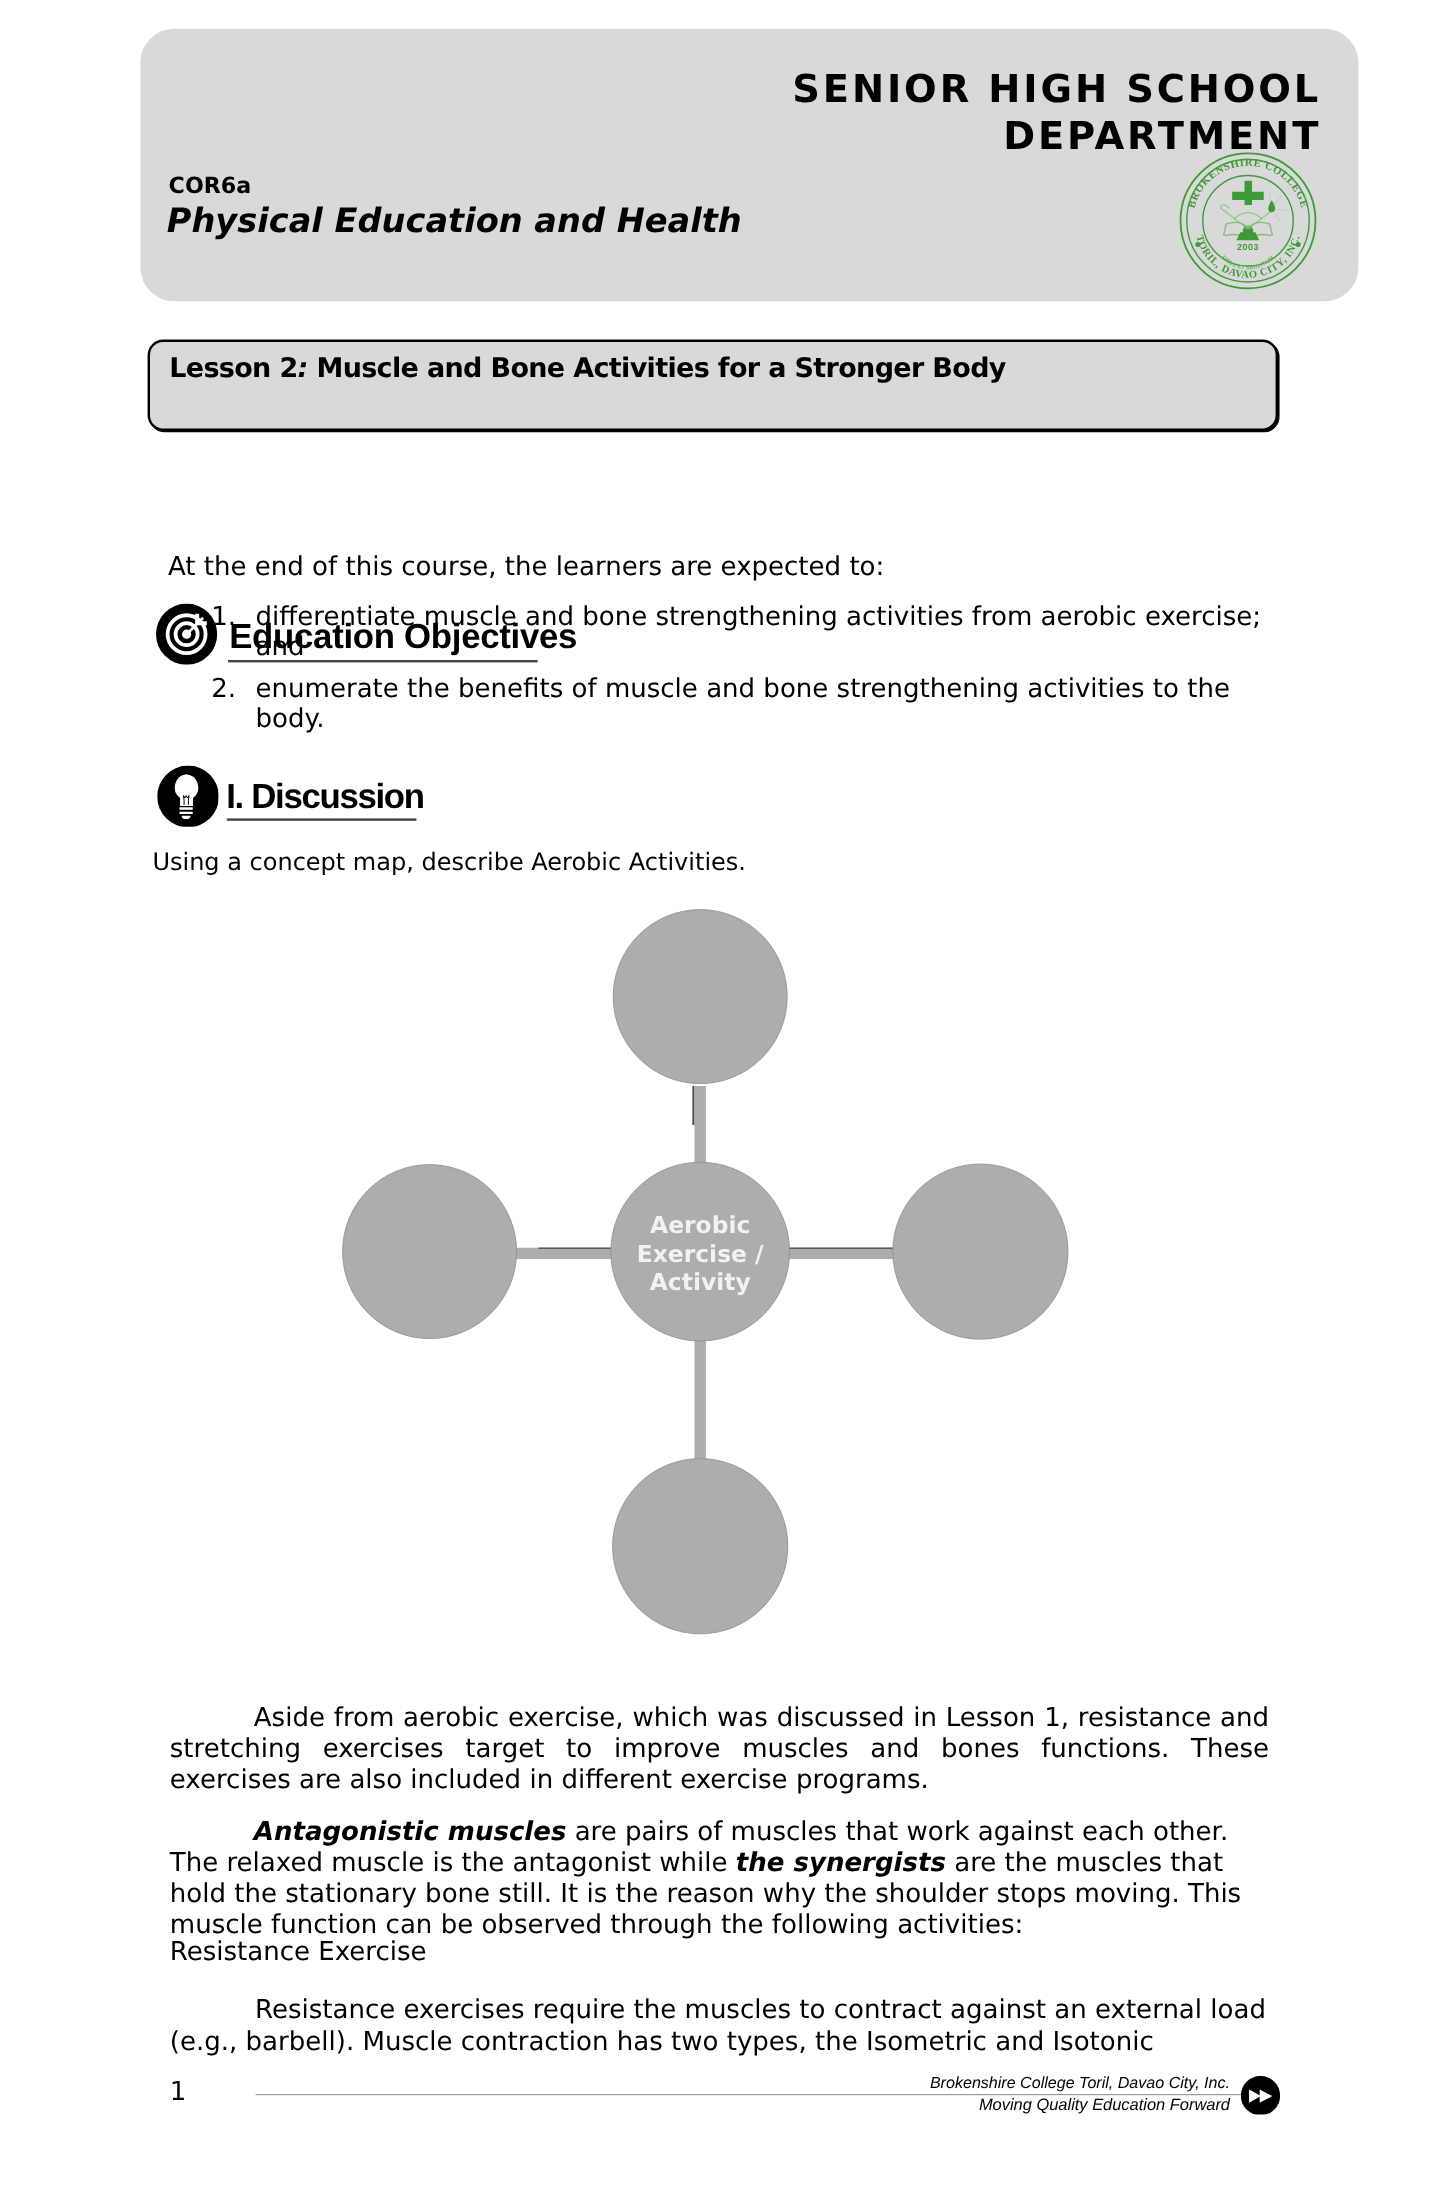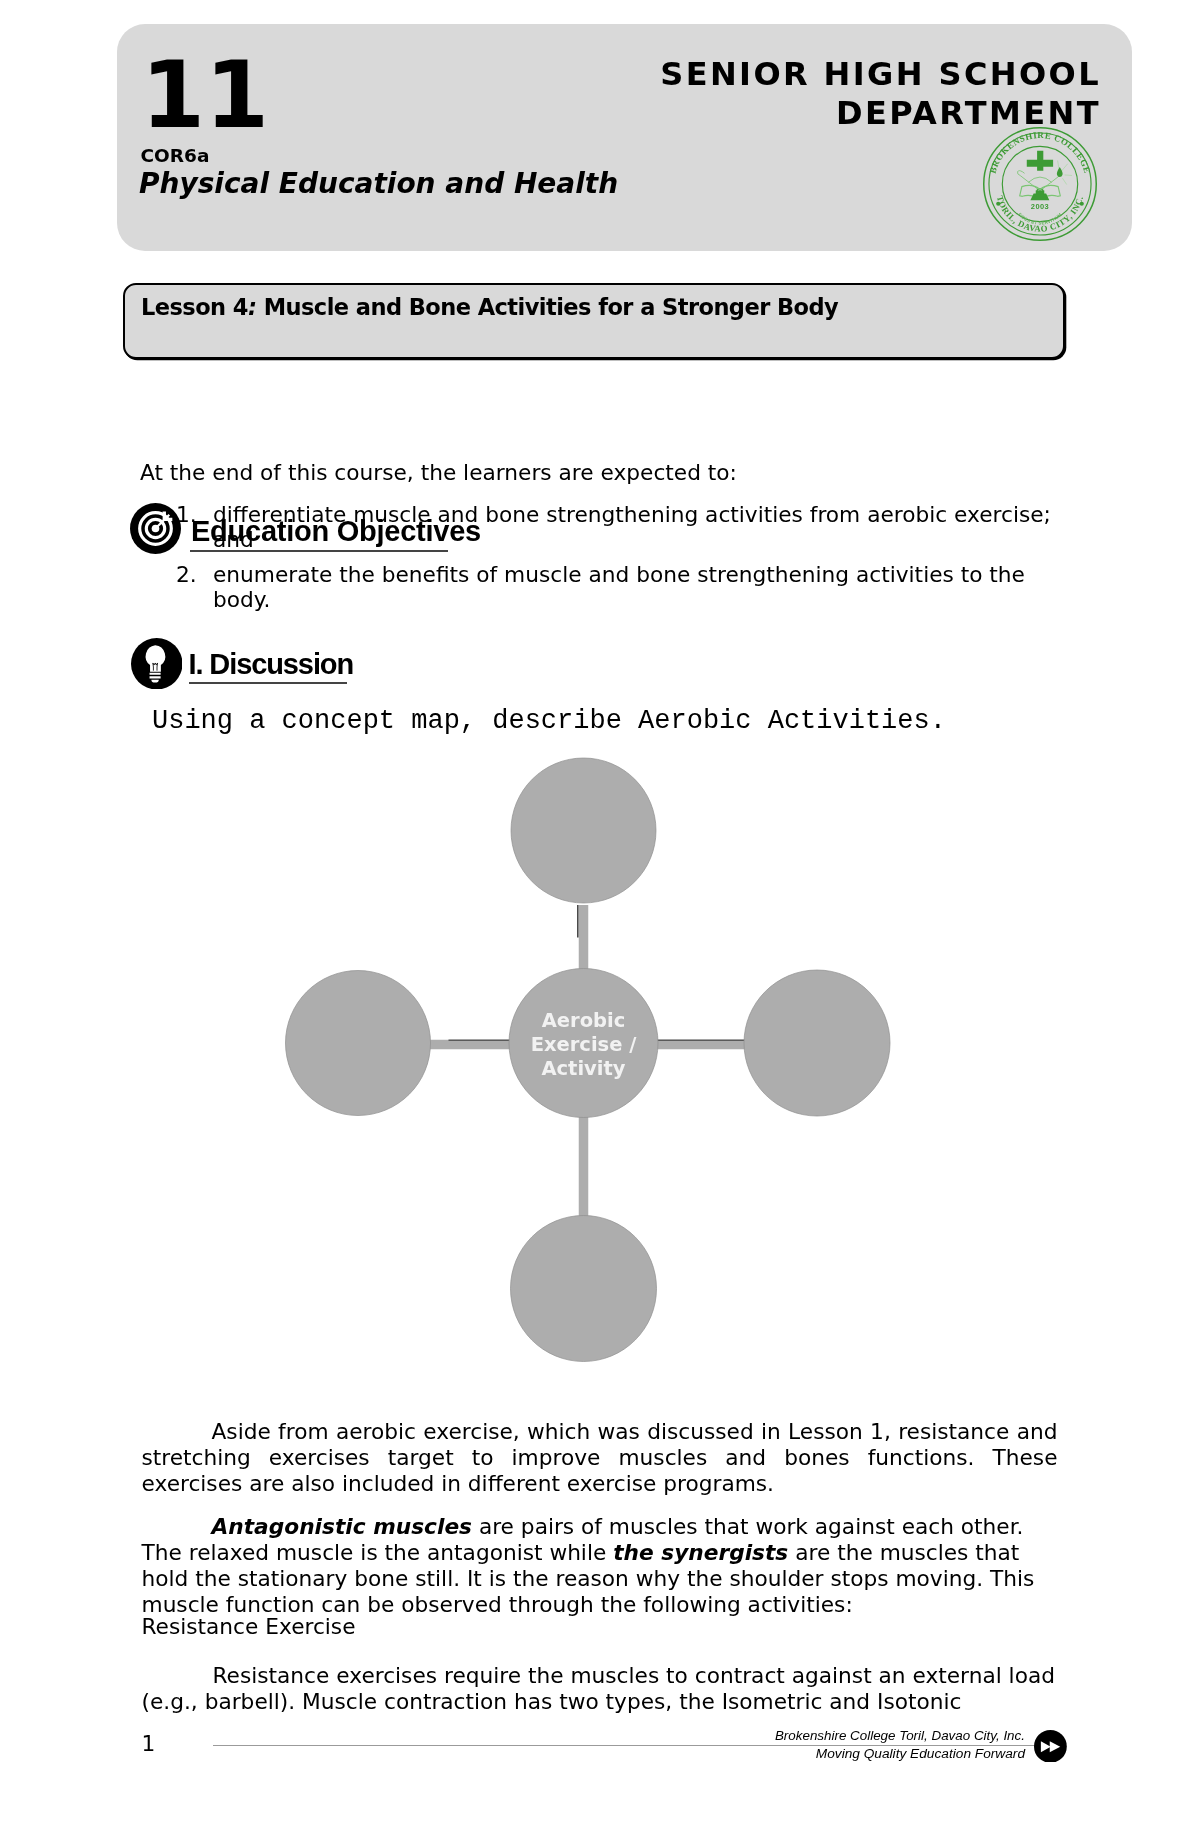--- a/index.html
+++ b/index.html
@@ -29,21 +29,21 @@
 
   
   .sechead{font-family:"Liberation Sans",sans-serif;font-size:29px;font-weight:bold;z-index:3;}
   .icon-target{left:129.5px;top:503px;width:51px;height:51px;z-index:1;}
   .lo-head{left:191px;top:514.5px;letter-spacing:-0.25px;}
   .lo-rule{left:190px;top:550px;width:258px;height:1.5px;background:#444;}
   .icon-bulb{left:130.8px;top:637.8px;width:51.5px;height:51.5px;z-index:1;}
   .disc-head{left:188.5px;top:648px;letter-spacing:-1.1px;}
   .disc-rule{left:189px;top:682px;width:158px;height:1.5px;background:#444;}
 
-  .usingmap{left:152px;top:706.2px;font-size:27px;font-family:Liberation Mono, monospace;}
+  .usingmap{left:127px;top:706.2px;font-size:20px;}
 
   
   .cmap{left:280px;top:755px;width:620px;height:615px;}
 
   
   .para{font-size:21.7px;line-height:26.2px;margin-top:24px;}
   .p1{left:141.5px;top:1394.6px;width:916px;text-align:justify;text-indent:70px;}
   .p2{left:141.5px;top:1489.8px;width:918px;text-indent:70px;}
   .h-resist{left:141.5px;top:1613.5px;font-size:21.7px;font-weight:normal;}
   .p3{left:141.5px;top:1638.8px;width:918px;text-indent:71px;}
@@ -55,21 +55,20 @@
   .fr1{font-size:13.4px;font-weight:normal;font-style:italic;}
   .fr2{font-size:13.7px;font-style:italic;}
   .ffwd{left:1034px;top:1729.5px;width:32.8px;height:32.8px;}
 </style>
 </head>
 <body>
 
 <div class="page">
 
   <div class="abs header"></div>
-  <div class="abs grade">11</div>
   <div class="abs code">COR6a</div>
   <div class="abs deptline">
      <div>SENIOR HIGH SCHOOL</div>
      <div>DEPARTMENT</div>
   </div>
   <div class="abs subject">Physical Education and Health</div>
   <div class="abs logo">
     <svg viewBox="0 0 200 200" width="116" height="116">
       <defs>
         <path id="arcTop" d="M 21,100 A 79,79 0 0 1 179,100"></path>
@@ -117,21 +116,21 @@
       </g>
 
       <path d="M 82,130.5 h 35.5 l -6,-12.5 h -23.5 z" fill="#3d9b35"></path>
       <path d="M 92,112 h 16 v 8 h -16 z" fill="#3d9b35"></path>
       <text x="100" y="146" text-anchor="middle" font-family="'Liberation Sans',sans-serif" font-weight="bold" font-size="14" fill="#3d9b35" letter-spacing="0.8">2003</text>
       </g>
     </svg>
   </div>
 
   <div class="abs lessonbox"></div>
-  <div class="abs lessontext"><span>Lesson 4</span><i>:</i><span> Muscle and Bone Activities for a Stronger Body</span></div>
+  <div class="abs lessontext"><span>Lesson 2</span><i>:</i><span> Muscle and Bone Activities for a Stronger Body</span></div>
 
   <div class="abs intro">At the end of this course, the learners are expected to:</div>
   <ul class="abs objlist">
     <li><span class="num">1.</span><span>differentiate muscle and bone strengthening activities from aerobic exercise; and</span></li>
     <li><span class="num">2.</span><span>enumerate the benefits of muscle and bone strengthening activities to the body.</span></li>
   </ul>
 
   <div class="abs icon-target">
     <svg viewBox="0 0 100 100" width="51" height="51">
       <circle cx="50" cy="50" r="50" fill="#000"></circle>

